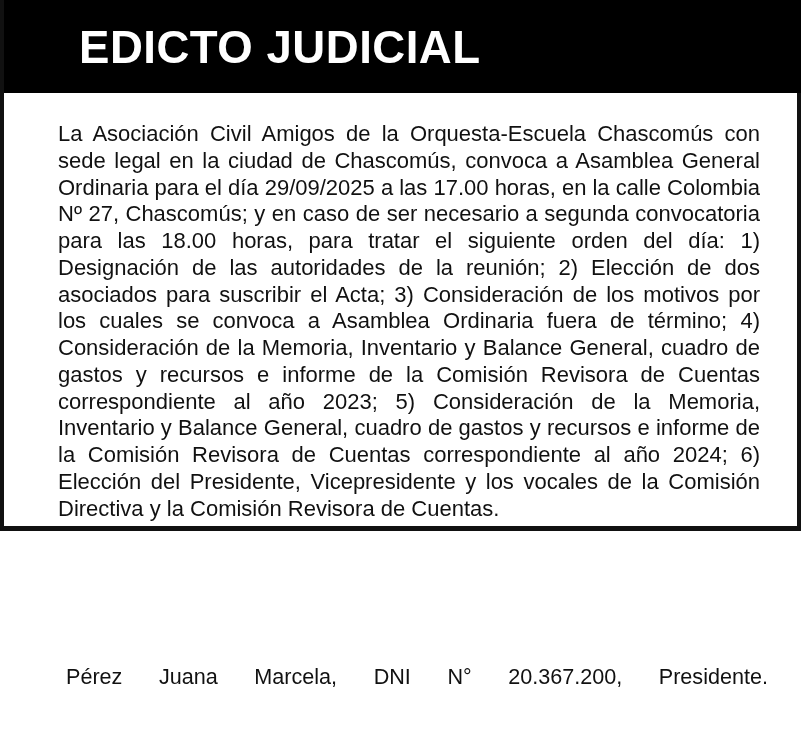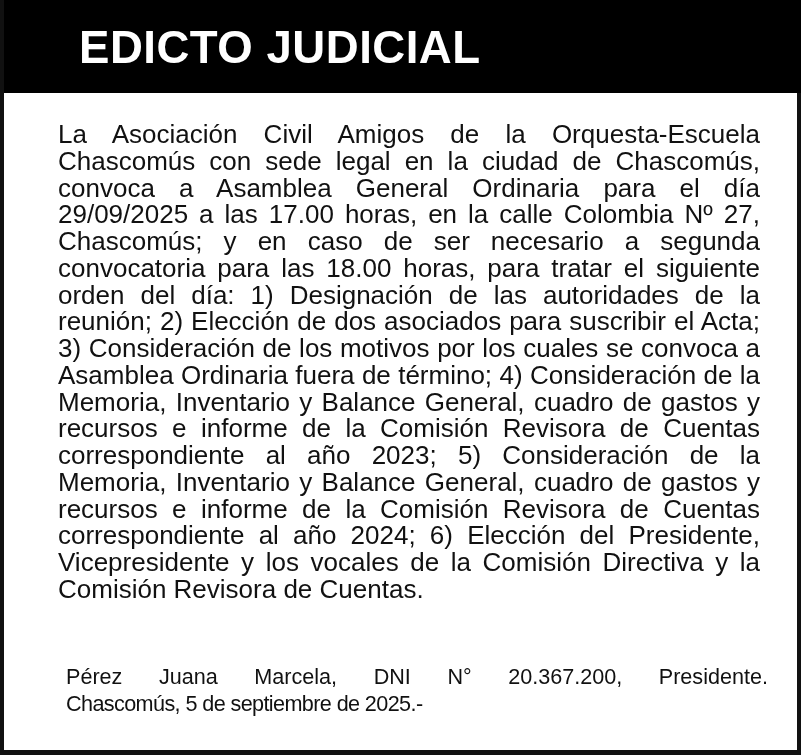--- a/index.html
+++ b/index.html
@@ -10,21 +10,21 @@
     body {
       width: 801px;
       height: 755px;
       overflow: hidden;
     }
     .frame {
       position: absolute;
       left: 0;
       top: 0;
       width: 801px;
-      height: 755px;
+      height: 531px;
       box-sizing: border-box;
       border-left: 4px solid #111111;
       border-right: 4px solid #111111;
       border-bottom: 5px solid #111111;
       border-top: 0;
       background: #ffffff;
     }
     .header {
       position: absolute;
       left: 0;
@@ -47,21 +47,21 @@
       transform: scaleX(0.97);
       transform-origin: left top;
     }
     .body-text {
       position: absolute;
       left: 54px;
       top: 121px;
       width: 702px;
       margin: 0;
       font-family: "Liberation Sans", sans-serif;
-      font-size: 26px;
+      font-size: 22px;
       line-height: 26.75px;
       color: #111111;
       text-align: justify;
     }
     .body-text p {
       margin: 0;
       text-align: justify;
     }
     .signature {
       position: absolute;
@@ -91,15 +91,14 @@
   <div class="header">
     <h1 class="header-title">EDICTO JUDICIAL</h1>
   </div>
 
   <div class="body-text">
     <p>La Asociación Civil Amigos de la Orquesta-Escuela Chascomús con sede legal en la ciudad de Chascomús, convoca a Asamblea General Ordinaria para el día 29/09/2025 a las 17.00 horas, en la calle Colombia Nº 27, Chascomús; y en caso de ser necesario a segunda convocatoria para las 18.00 horas, para tratar el siguiente orden del día: 1) Designación de las autoridades de la reunión; 2) Elección de dos asociados para suscribir el Acta; 3) Consideración de los motivos por los cuales se convoca a Asamblea Ordinaria fuera de término; 4) Consideración de la Memoria, Inventario y Balance General, cuadro de gastos y recursos e informe de la Comisión Revisora de Cuentas correspondiente al año 2023; 5) Consideración de la Memoria, Inventario y Balance General, cuadro de gastos y recursos e informe de la Comisión Revisora de Cuentas correspondiente al año 2024; 6) Elección del Presidente, Vicepresidente y los vocales de la Comisión Directiva y la Comisión Revisora de Cuentas.</p>
   </div>
 
   <div class="signature">
     <span class="sig-line">Pérez Juana Marcela, DNI N° 20.367.200, Presidente.</span>
-    <span class="sig-line last">Chascomús, 5 de septiembre de 2025.-</span>
   </div>
 </div>
 
 </body></html>

